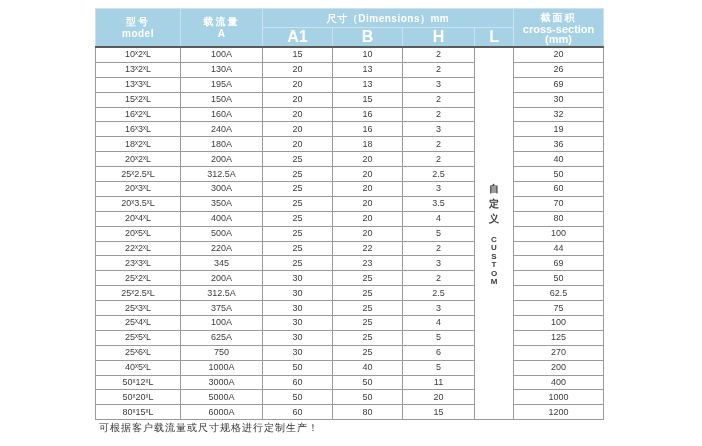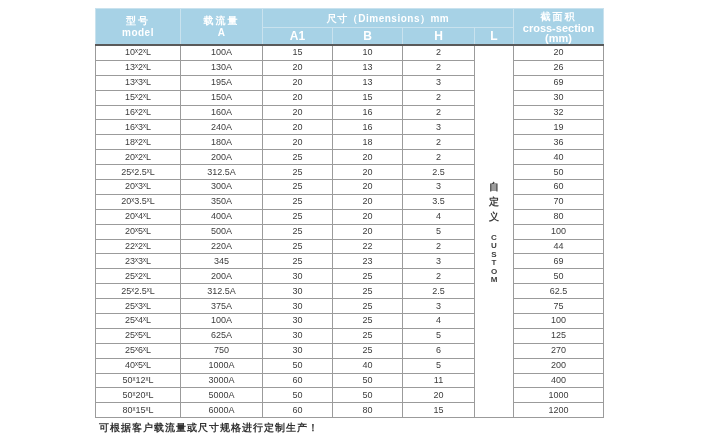--- a/index.html
+++ b/index.html
@@ -12,40 +12,40 @@
   table.spec{
     position:absolute;left:95px;top:8px;width:508px;
     border-collapse:collapse;table-layout:fixed;border-radius:19px;
   }
   table.spec th{
     background:#A7D2E6;color:#ffffff;font-weight:bold;
     border:1px solid #c9e2ee;
     text-align:center;vertical-align:middle;padding:0 2px;
   }
   thead tr.h1 th{height:18px;font-size:10px;}
-  thead tr.h2 th{height:16px;font-size:12px;text-align:center;}
+  thead tr.h2 th{height:16px;font-size:16px;text-align:center;}
   th .zh{font-size:10px;letter-spacing:2px;line-height:12px;}
   th .en{font-size:10px;letter-spacing:0.5px;line-height:11px;font-weight:bold;}
   th .en-small{font-size:11px;line-height:10px;font-weight:bold;}
   thead th.hdr-bottom{border-bottom:2px solid #5a5a5a;}
   table.spec td{
     border:1px solid #9b9b9b;
     height:13.9px;padding:0 2px;
     font-size:9px;line-height:11px;color:#3c3c3c;
     text-align:center;vertical-align:middle;
     background:#ffffff;white-space:nowrap;
   }
   td.l-cell{vertical-align:middle;}
   .vert-wrap{display:flex;flex-direction:column;align-items:center;justify-content:center;}
   .vert-zh div{font-size:10px;line-height:15px;color:#3c3c3c;font-weight:bold;}
   .vert-en{margin-top:10px;}
   .vert-en div{font-size:8px;line-height:8.5px;color:#3c3c3c;font-weight:bold;}
   .footer-note{
     position:absolute;left:99px;top:421px;
-    font-size:10px;font-weight:bold;color:#333333;
+    font-size:10px;font-weight:normal;color:#333333;
     letter-spacing:1px;white-space:nowrap;
   }
 </style>
 </head>
 <body>
 
 <div class="page">
 
   <table class="spec">
     <colgroup>

